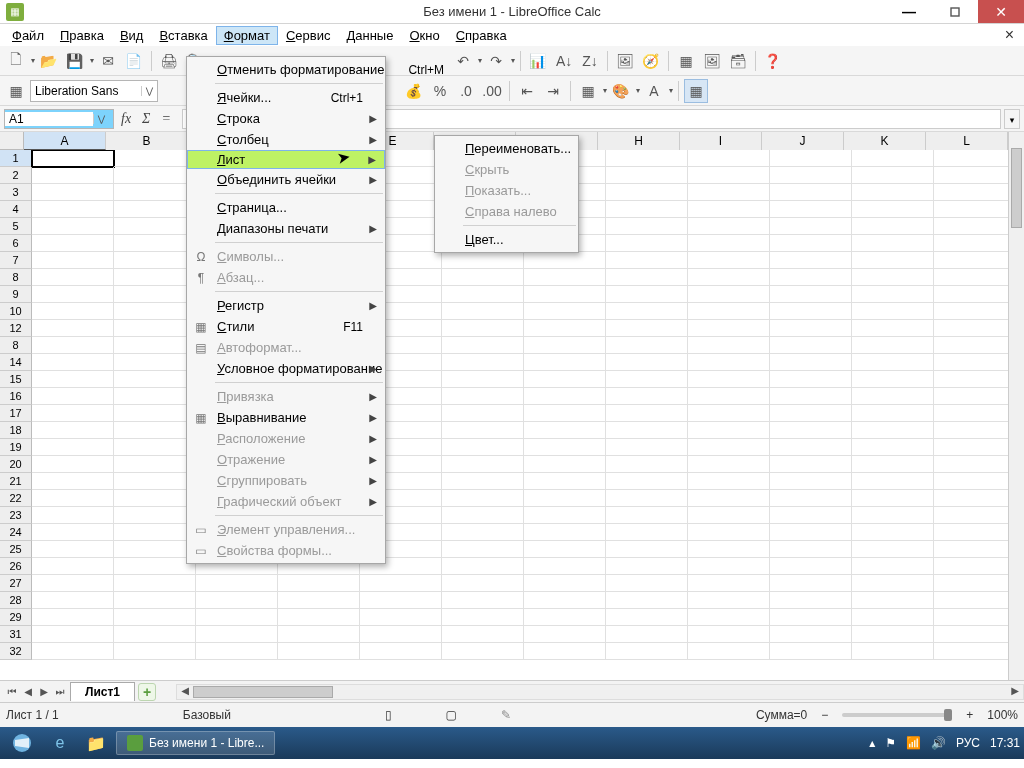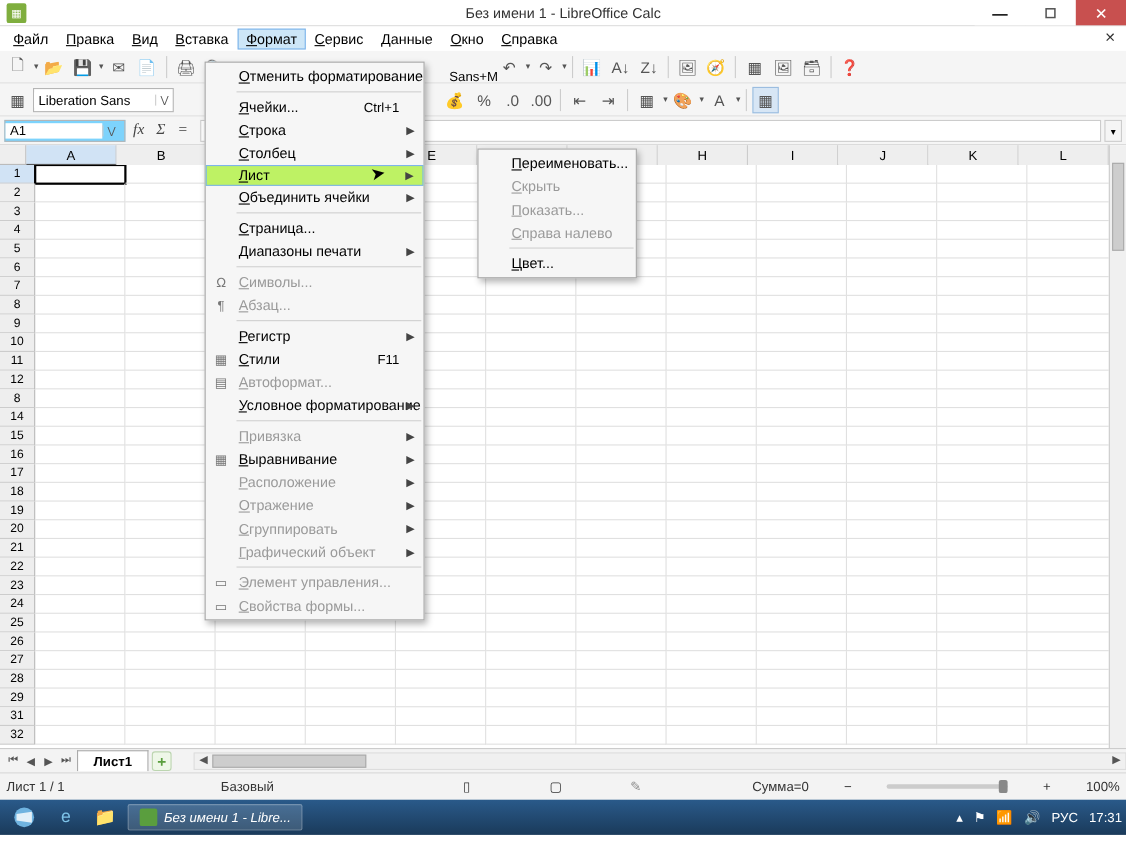--- a/index.html
+++ b/index.html
@@ -49,30 +49,30 @@
   .vscroll { position:absolute; right:0; top:0; bottom:16px; width:16px; background:#f0f0f0; border-left:1px solid #ccc;}
   .hscroll-row { position:absolute; bottom:0; left:0; right:0; height:22px; display:flex; align-items:center; background:#f3f3f3; border-top:1px solid #ccc;}
   .tabnav { display:flex; align-items:center; gap:0; padding-left:4px;}
   .tabnav .nav { width:16px; text-align:center; font-size:10px; color:#555;}
   .sheet-tab { padding:2px 14px; background:#fff; border:1px solid #aaa; border-bottom:none; font-weight:bold; font-size:12px; margin-left:2px;}
   .tabadd { width:18px; height:18px; margin-left:3px; display:flex; align-items:center; justify-content:center; color:#5a9e3e; font-weight:bold; border:1px solid #bcd5b0; border-radius:3px; font-size:14px; background:#eef7e8;}
   .hscroll { flex:1; height:16px; background:#f0f0f0; margin-left:20px; position:relative; border:1px solid #ddd;}
   .hscroll .thumb{ position:absolute; left:16px; top:1px; width:140px; height:12px; background:#cdcdcd; border:1px solid #aaa;}
   .hscroll .ar { position:absolute; top:0; width:16px; height:14px; text-align:center; font-size:10px; color:#555;}
   
-  .statusbar { height:22px; display:flex; align-items:center; background:#f3f3f3; border-top:1px solid #ccc; font-size:12px; padding:12px 6px; gap:32px;}
+  .statusbar { height:22px; display:flex; align-items:center; background:#f3f3f3; border-top:1px solid #ccc; font-size:12px; padding:12px 6px; gap:14px;}
   .statusbar .seg { color:#333; }
   .statusbar .spacer { flex:1; }
   .zoom-slider { width:110px; height:4px; background:#ccc; position:relative; border-radius:2px;}
   .zoom-slider .knob { position:absolute; right:0; top:-4px; width:8px; height:12px; background:#888; border-radius:2px;}
   
   .taskbar { height:32px; background:linear-gradient(#2a5a8a,#1a3a5a); display:flex; align-items:center; padding:0 4px; color:#fff; font-size:12px; gap:4px;}
   .taskbar .start { width:36px; height:28px; display:flex; align-items:center; justify-content:center;}
   .taskbar .tbi { width:32px; height:28px; display:flex; align-items:center; justify-content:center; font-size:16px;}
-  .taskbar .task { display:flex; align-items:center; gap:6px; background:rgba(255,255,255,.15); padding:3px 10px; border:1px solid rgba(255,255,255,.25); border-radius:2px;font-style:italic;}
+  .taskbar .task { display:flex; align-items:center; gap:6px; background:rgba(255,255,255,.15); padding:3px 10px; border:1px solid rgba(255,255,255,.25); border-radius:2px;}
   .taskbar .tray { margin-left:auto; display:flex; align-items:center; gap:10px; font-size:12px;}
   
   .menu { position:absolute; background:#f6f6f6; border:1px solid #a7a7a7; box-shadow:2px 3px 6px rgba(0,0,0,.3); padding:2px 0; z-index:100;}
   .menu .mi { display:flex; align-items:center; height:21px; padding:0 22px 0 30px; font-size:13px; position:relative; white-space:nowrap;}
   .menu .mi.hov { background:#bef264; border:1px solid #7eb4ea; height:19px; padding-left:29px; padding-right:21px;}
   .menu .mi.dis { color:#9a9a9a; }
   .menu .sep { height:1px; background:#d0d0d0; margin:3px 2px 3px 28px;}
   .menu .sc { margin-left:auto; padding-left:24px; font-size:12px;}
   .menu .sub { position:absolute; right:8px; font-size:10px; color:#444;}
   .menu .ico { position:absolute; left:6px; width:16px; height:16px; display:flex; align-items:center; justify-content:center; font-size:12px; color:#777;}
@@ -339,35 +339,20 @@
         <div class="cell"></div>
         <div class="cell"></div>
         <div class="cell"></div>
         <div class="cell"></div>
         <div class="cell"></div>
         <div class="cell"></div>
         <div class="cell"></div>
         <div class="cell"></div>
       </div>
       <div class="row">
-        <div class="rowhdr">11</div>
-        <div class="cell"></div>
-        <div class="cell"></div>
-        <div class="cell"></div>
-        <div class="cell"></div>
-        <div class="cell"></div>
-        <div class="cell"></div>
-        <div class="cell"></div>
-        <div class="cell"></div>
-        <div class="cell"></div>
-        <div class="cell"></div>
-        <div class="cell"></div>
-        <div class="cell"></div>
-      </div>
-      <div class="row">
         <div class="rowhdr">12</div>
         <div class="cell"></div>
         <div class="cell"></div>
         <div class="cell"></div>
         <div class="cell"></div>
         <div class="cell"></div>
         <div class="cell"></div>
         <div class="cell"></div>
         <div class="cell"></div>
         <div class="cell"></div>
@@ -716,21 +701,21 @@
     <span>📶</span>
     <span>🔊</span>
     <span>РУС</span>
     <span>17:31</span>
   </div>
 </div>
 
 <div class="menu" id="format-menu">
     <div class="mi">
       <span class="underline">Отменить форматирование</span>
-      <span class="sc">Sans+M</span>
+      <span class="sc">Ctrl+M</span>
     </div>
     <div class="sep"></div>
     <div class="mi">
       <span class="underline">Ячейки...</span>
       <span class="sc">Ctrl+1</span>
     </div>
     <div class="mi">
       <span class="underline">Строка</span>
       <span class="sub">▶</span>
     </div>

